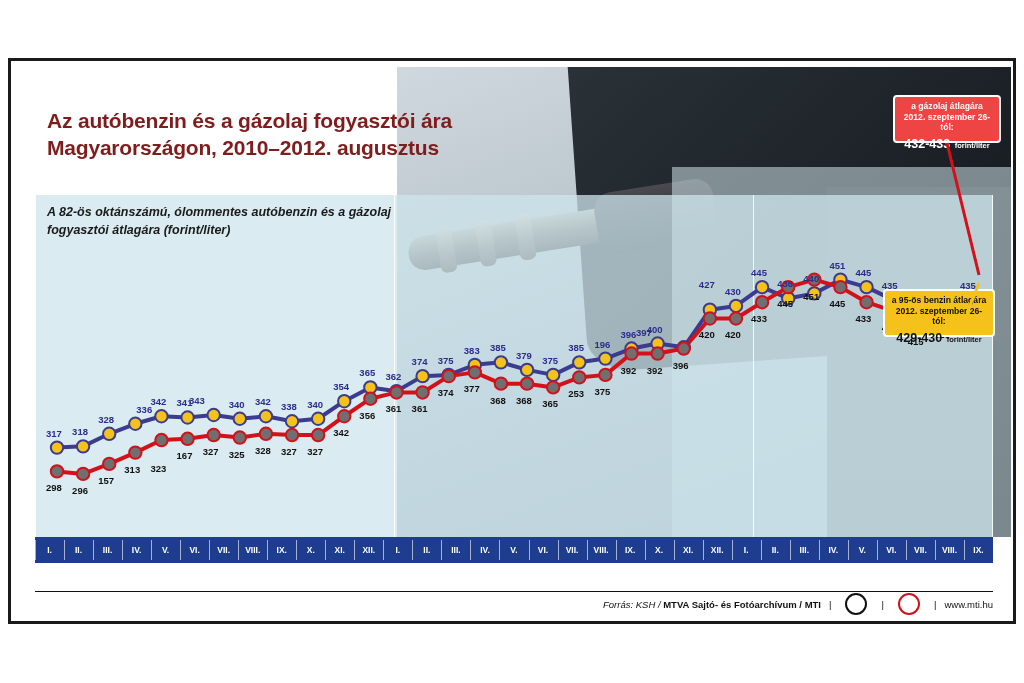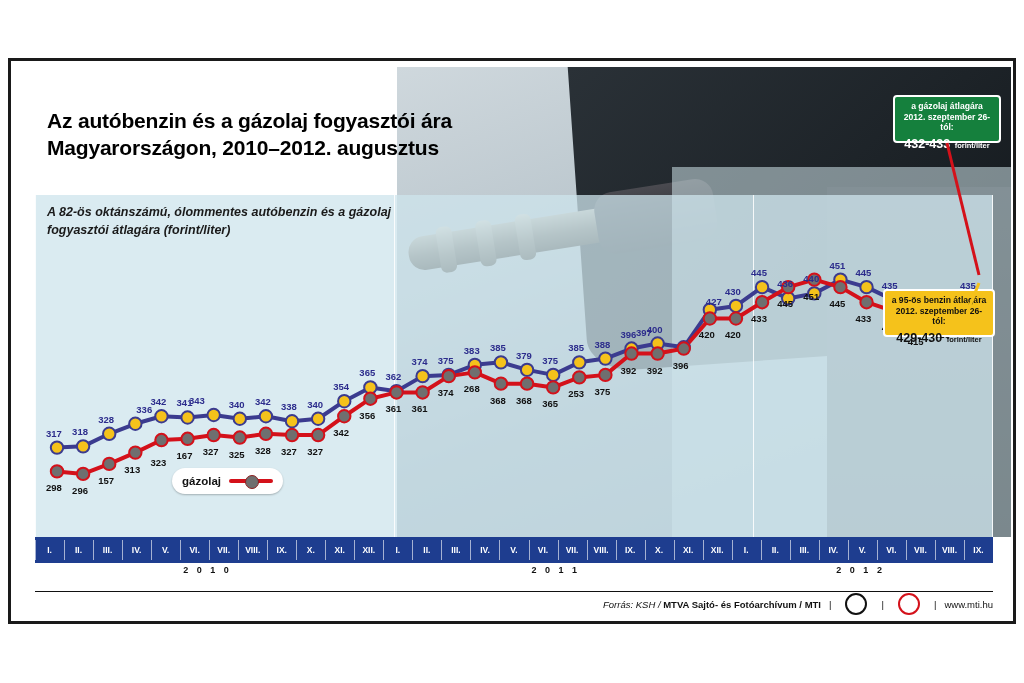--- a/index.html
+++ b/index.html
@@ -16,31 +16,31 @@
   .nozzle{position:absolute;left:10px;top:130px;width:300px;height:70px;transform:rotate(-9deg);}
   .nozzle .tube{position:absolute;left:0;top:18px;width:210px;height:34px;border-radius:16px;background:linear-gradient(180deg,#b9b2a4,#6d675c 55%,#3e3a33);}
   .nozzle .band{position:absolute;top:12px;width:16px;height:46px;border-radius:6px;background:linear-gradient(180deg,#d9d3c6,#7a7468 60%,#464239);}
   .nozzle .grip{position:absolute;left:190px;top:4px;width:120px;height:62px;border-radius:18px;background:linear-gradient(180deg,#4a4a50,#22252a);}
   .photo .glass{position:absolute;left:275px;top:100px;width:339px;height:370px;background:rgba(208,228,234,0.55);}
 
   
   .plot{position:absolute;left:18px;top:128px;width:958px;height:342px;background:rgba(205,228,236,0.75);}
   .plotline{position:absolute;top:0;width:1px;height:342px;background:#ffffff;opacity:.85;}
 
-  .title{position:absolute;left:30px;top:40px;width:420px;font-size:21px;font-weight:bold;color:#000000;line-height:1.3;letter-spacing:-0.2px;}
+  .title{position:absolute;left:30px;top:40px;width:420px;font-size:21px;font-weight:bold;color:#7f1d1d;line-height:1.3;letter-spacing:-0.2px;}
   .subtitle{position:absolute;left:30px;top:136px;width:400px;font-size:12.5px;font-style:italic;color:#1a1a1a;line-height:1.45;font-weight:bold;}
 
   .legend{position:absolute;background:#ffffff;border-radius:14px;height:26px;display:flex;align-items:center;padding:0 10px;box-shadow:0 1px 2px rgba(0,0,0,.25);}
   .legend span{font-size:11.5px;font-weight:bold;color:#111;margin-right:8px;}
   .lgline{width:44px;height:4px;position:relative;border-radius:2px;}
   .lgline .dot{position:absolute;left:50%;top:50%;width:12px;height:12px;margin:-6px 0 0 -6px;border-radius:50%;border:1.5px solid #3b3b8f;background:#f5c21b;}
   .lgline.red .dot{border-color:#8d2020;background:#6f6f6f;}
 
   .callout{position:absolute;border:2px solid #ffffff;border-radius:4px;color:#fff;text-align:center;line-height:1.25;padding:4px 6px;box-sizing:border-box;}
-  .callout.red{background:#15803d;}
+  .callout.red{background:#ef4444;}
   .callout.yellow{background:#f5c21b;color:#111;}
   .callout b{font-size:12.5px;}
   .callout .l1{font-size:8.6px;font-weight:bold;}
   .callout .unit{font-size:7.5px;font-weight:bold;}
 
   .axis{position:absolute;left:18px;top:470px;width:958px;height:26px;background:#1e3d8f;}
   .axis .tick{position:absolute;top:0;height:26px;color:#fff;font-size:8.5px;font-weight:bold;display:flex;align-items:center;justify-content:center;}
   .axis .sep{position:absolute;top:3px;width:1px;height:20px;background:#ffffff;opacity:.6;}
   .years{position:absolute;left:18px;top:498px;width:958px;height:16px;}
   .years div{position:absolute;font-size:9px;font-weight:bold;color:#111;letter-spacing:3px;}
@@ -175,52 +175,52 @@
         <div class="lbl b" style="left: 298.257px; top: 186.203px;">354</div>
         <div class="lbl b" style="left: 324.371px; top: 172.415px;">365</div>
         <div class="lbl b" style="left: 350.486px; top: 176.175px;">362</div>
         <div class="lbl b" style="left: 376.6px; top: 161.134px;">374</div>
         <div class="lbl b" style="left: 402.714px; top: 159.88px;">375</div>
         <div class="lbl b" style="left: 428.829px; top: 149.853px;">383</div>
         <div class="lbl b" style="left: 454.943px; top: 147.346px;">385</div>
         <div class="lbl b" style="left: 481.057px; top: 154.866px;">379</div>
         <div class="lbl b" style="left: 507.171px; top: 159.88px;">375</div>
         <div class="lbl b" style="left: 533.286px; top: 147.346px;">385</div>
-        <div class="lbl b" style="left: 559.4px; top: 143.585px;">388</div>
+        <div class="lbl b" style="left: 559.4px; top: 143.585px;">196</div>
         <div class="lbl b" style="left: 585.514px; top: 133.558px;">396</div>
         <div class="lbl b" style="left: 611.629px; top: 128.544px;">400</div>
         <div class="lbl b" style="left: 601px; top: 132.304px;">397</div>
-        <div class="lbl b" style="left: 663.857px; top: 101px; margin-left: 7px;">427</div>
+        <div class="lbl b" style="left: 663.857px; top: 84px;">427</div>
         <div class="lbl b" style="left: 689.971px; top: 90.9401px;">430</div>
         <div class="lbl b" style="left: 716.086px; top: 72.1382px;">445</div>
         <div class="lbl b" style="left: 742.2px; top: 83.4194px;">436</div>
         <div class="lbl b" style="left: 768.314px; top: 78.4055px;">440</div>
         <div class="lbl b" style="left: 794.429px; top: 64.6175px;">451</div>
         <div class="lbl b" style="left: 820.543px; top: 72.1382px;">445</div>
         <div class="lbl b" style="left: 846.657px; top: 84.6728px;">435</div>
         <div class="lbl b" style="left: 872.771px; top: 90.9401px;">430</div>
         <div class="lbl b" style="left: 898.886px; top: 103.475px;">420</div>
         <div class="lbl b" style="left: 925px; top: 84.6728px;">435</div>
         <div class="lbl d" style="left: 11px; top: 287.396px;">298</div>
         <div class="lbl d" style="left: 37.1143px; top: 289.903px;">296</div>
         <div class="lbl d" style="left: 63.2286px; top: 279.876px;">157</div>
         <div class="lbl d" style="left: 89.3429px; top: 268.594px;">313</div>
-        <div class="lbl d" style="left: 115.457px; top: 262px;">323</div>
+        <div class="lbl d" style="left: 115.457px; top: 268px;">323</div>
         <div class="lbl d" style="left: 141.571px; top: 254.806px;">167</div>
         <div class="lbl d" style="left: 167.686px; top: 251.046px;">327</div>
         <div class="lbl d" style="left: 193.8px; top: 253.553px;">325</div>
         <div class="lbl d" style="left: 219.914px; top: 249.793px;">328</div>
         <div class="lbl d" style="left: 246.029px; top: 251.046px;">327</div>
         <div class="lbl d" style="left: 272.143px; top: 251.046px;">327</div>
         <div class="lbl d" style="left: 298.257px; top: 232.244px;">342</div>
         <div class="lbl d" style="left: 324.371px; top: 214.696px;">356</div>
         <div class="lbl d" style="left: 350.486px; top: 208.429px;">361</div>
         <div class="lbl d" style="left: 376.6px; top: 208.429px;">361</div>
         <div class="lbl d" style="left: 402.714px; top: 192.134px;">374</div>
-        <div class="lbl d" style="left: 428.829px; top: 188.373px;">268</div>
+        <div class="lbl d" style="left: 428.829px; top: 188.373px;">377</div>
         <div class="lbl d" style="left: 454.943px; top: 199.654px;">368</div>
         <div class="lbl d" style="left: 481.057px; top: 199.654px;">368</div>
         <div class="lbl d" style="left: 507.171px; top: 203.415px;">365</div>
         <div class="lbl d" style="left: 533.286px; top: 193.387px;">253</div>
         <div class="lbl d" style="left: 559.4px; top: 190.88px;">375</div>
         <div class="lbl d" style="left: 585.514px; top: 169.571px;">392</div>
         <div class="lbl d" style="left: 611.629px; top: 169.571px;">392</div>
         <div class="lbl d" style="left: 637.743px; top: 164.558px;">396</div>
         <div class="lbl d" style="left: 663.857px; top: 134.475px;">420</div>
         <div class="lbl d" style="left: 689.971px; top: 134.475px;">420</div>
@@ -231,26 +231,20 @@
         <div class="lbl d" style="left: 820.543px; top: 118.18px;">433</div>
         <div class="lbl d" style="left: 846.657px; top: 126.954px;">426</div>
         <div class="lbl d" style="left: 872.771px; top: 140.742px;">415</div>
         <div class="lbl d" style="left: 898.886px; top: 134.475px;">420</div>
         <div class="lbl d" style="left: 925px; top: 121.94px;">430</div>
       </div>
 
   <div class="title">Az autóbenzin és a gázolaj fogyasztói ára Magyarországon, 2010–2012. augusztus</div>
   <div class="subtitle">A 82-ös oktánszámú, ólommentes autóbenzin és a gázolaj fogyasztói átlagára (forint/liter)</div>
 
-  <div class="legend" style="left:155px;top:401px;">
-    <span>gázolaj</span>
-    <i class="lgline red" style="background:#d4111a">
-          <i class="dot"></i>
-        </i>
-  </div>
 
   <div class="callout red" style="left:876px;top:28px;width:108px;height:48px;">
     <div class="l1">a gázolaj átlagára</div>
     <div class="l1">2012. szeptember 26-tól:</div>
     <div><b>432-433</b>
       <span class="unit">forint/liter</span></div>
   </div>
   <div class="callout yellow" style="left:866px;top:222px;width:112px;height:48px;">
     <div class="l1">a 95-ös benzin átlagára</div>
     <div class="l1">2012. szeptember 26-tól:</div>
@@ -324,25 +318,20 @@
         <div class="sep" style="left: 812.848px;"></div>
         <div class="tick" style="left: 841.879px; width: 29.0303px;">VI.</div>
         <div class="sep" style="left: 841.879px;"></div>
         <div class="tick" style="left: 870.909px; width: 29.0303px;">VII.</div>
         <div class="sep" style="left: 870.909px;"></div>
         <div class="tick" style="left: 899.939px; width: 29.0303px;">VIII.</div>
         <div class="sep" style="left: 899.939px;"></div>
         <div class="tick" style="left: 928.97px; width: 29.0303px;">IX.</div>
         <div class="sep" style="left: 928.97px;"></div>
       </div>
-  <div class="years" id="years">
-        <div style="left: 148.182px;">2 0 1 0</div>
-        <div style="left: 496.545px;">2 0 1 1</div>
-        <div style="left: 801.364px;">2 0 1 2</div>
-      </div>
 
   <div class="footer">
     <span class="src">Forrás: KSH /</span>&nbsp;
     <span class="src"><b>MTVA Sajtó- és Fotóarchívum / MTI</b></span>
     <span class="seps">|</span>
     <span class="logo"></span>
     <span class="seps">|</span>
     <span class="logo red"></span>
     <span class="seps">|</span>
     <span class="url">www.mti.hu</span>

